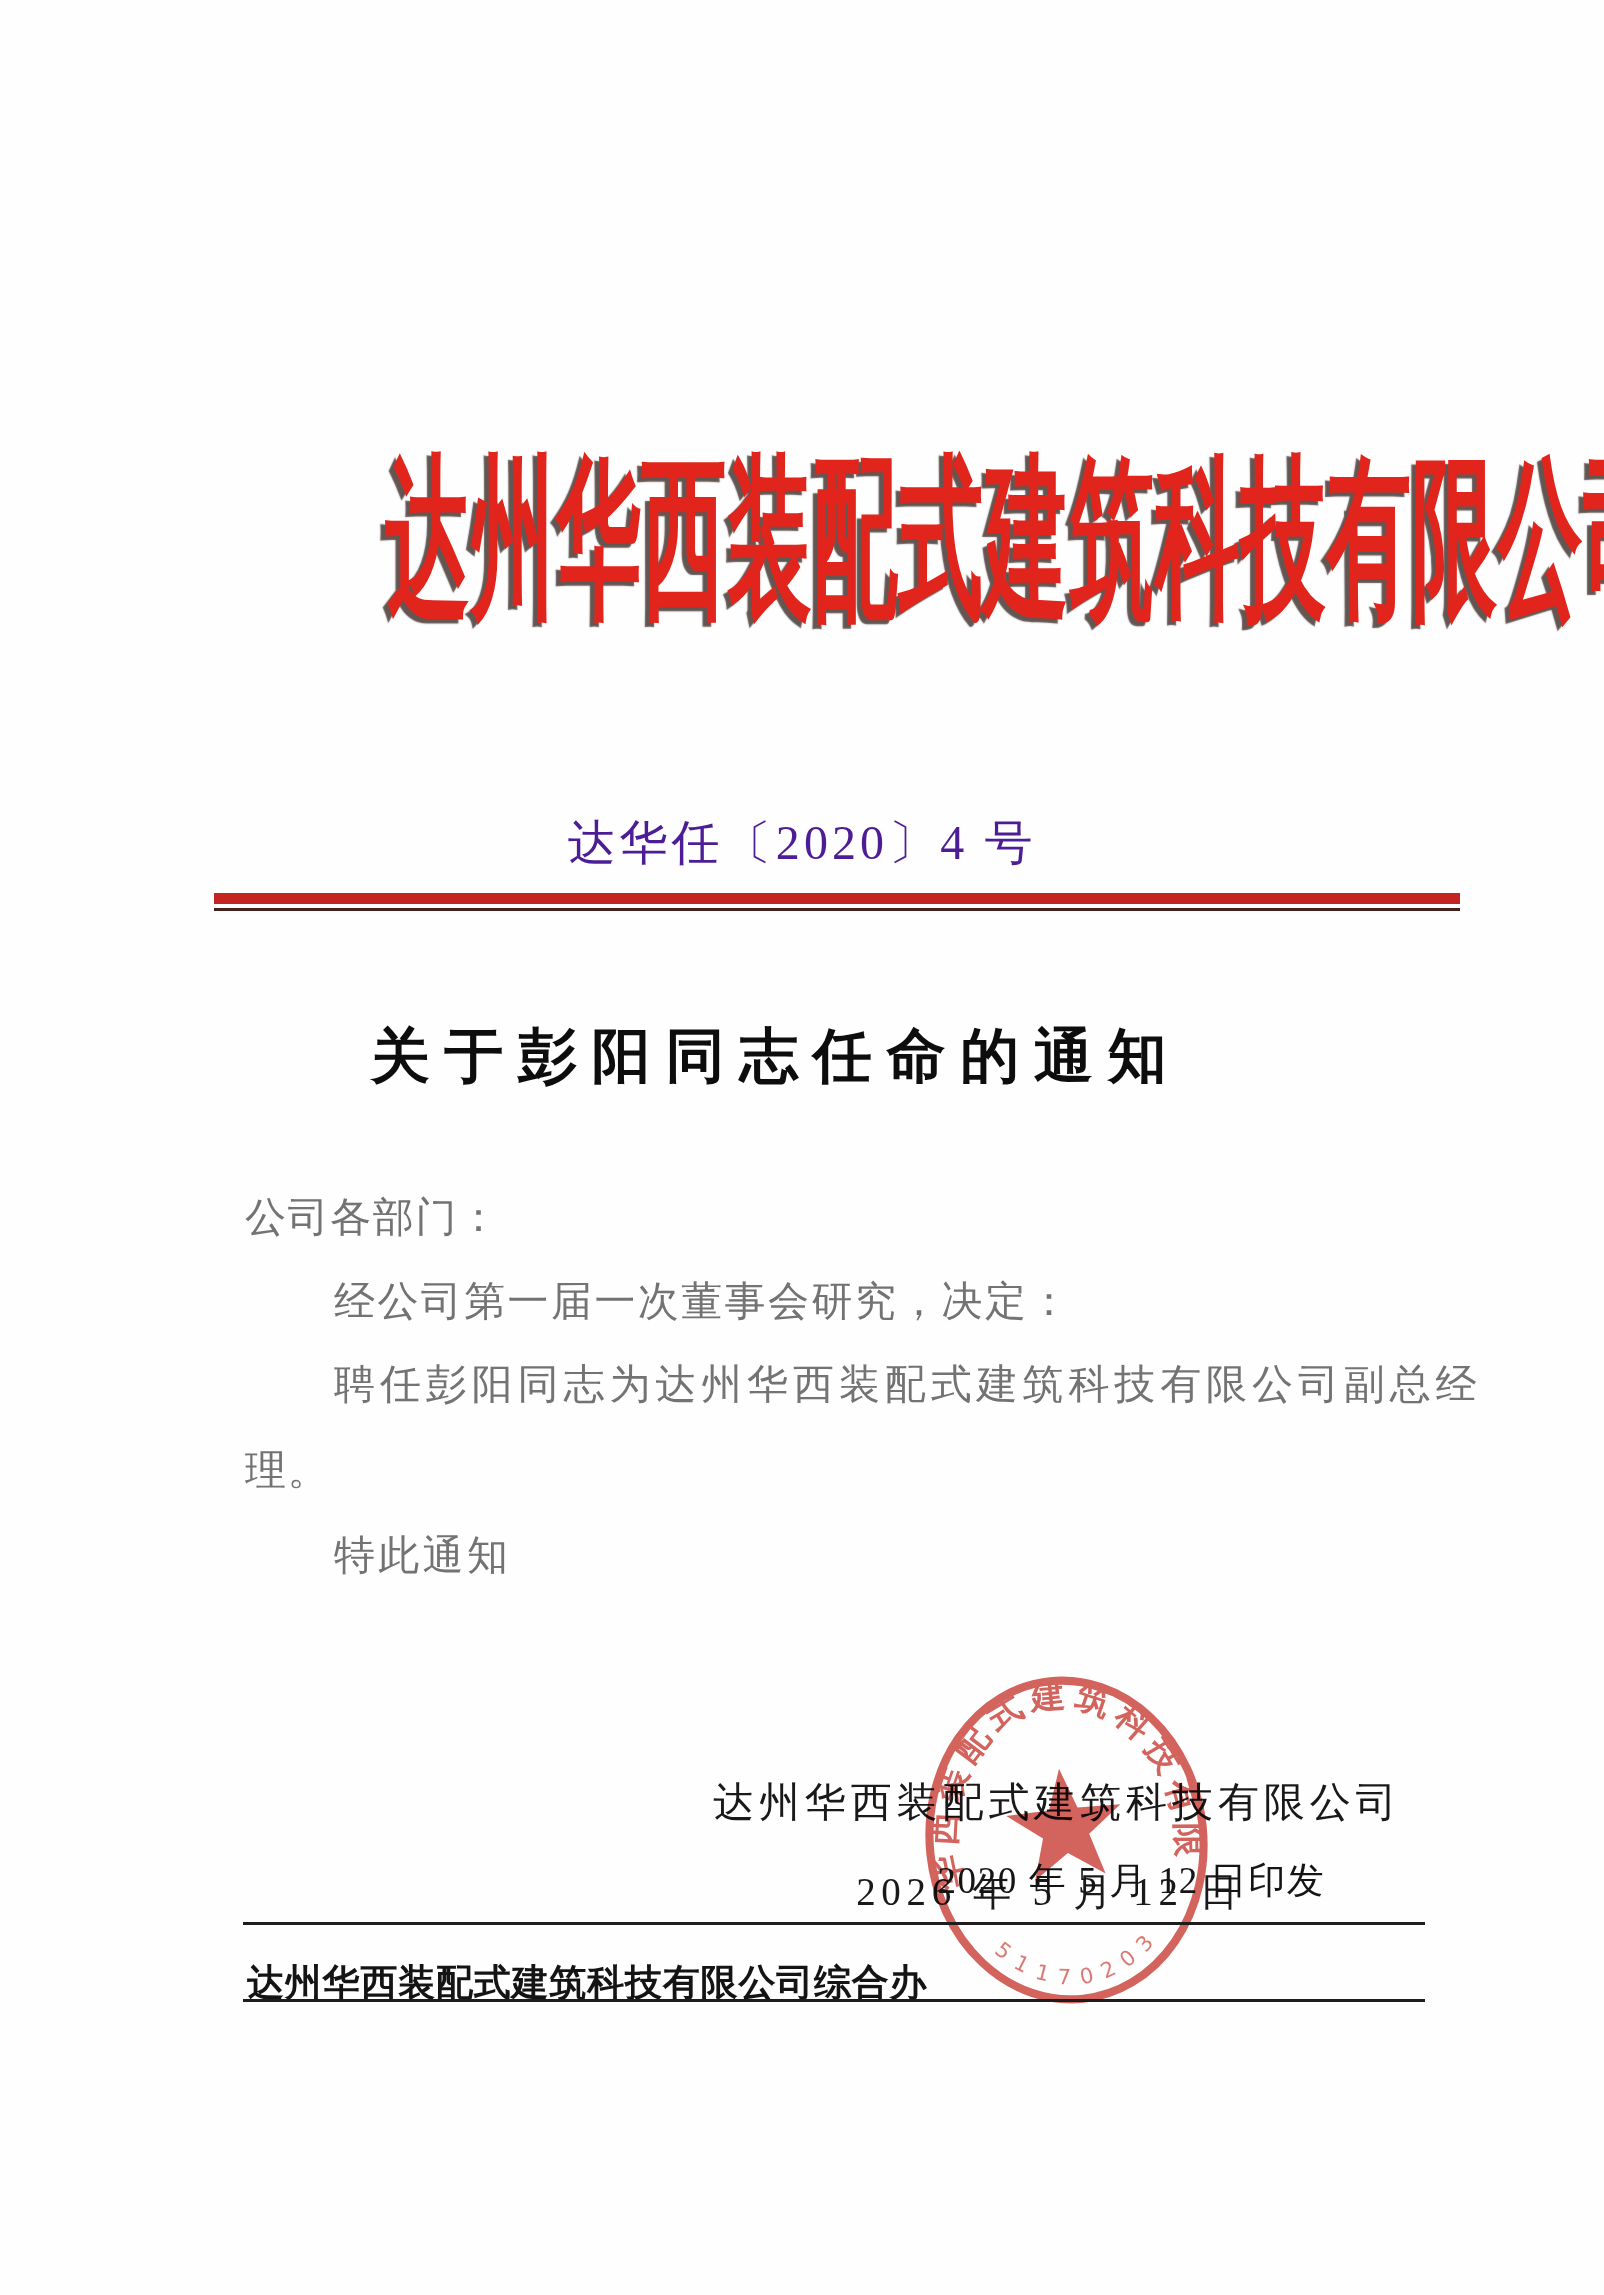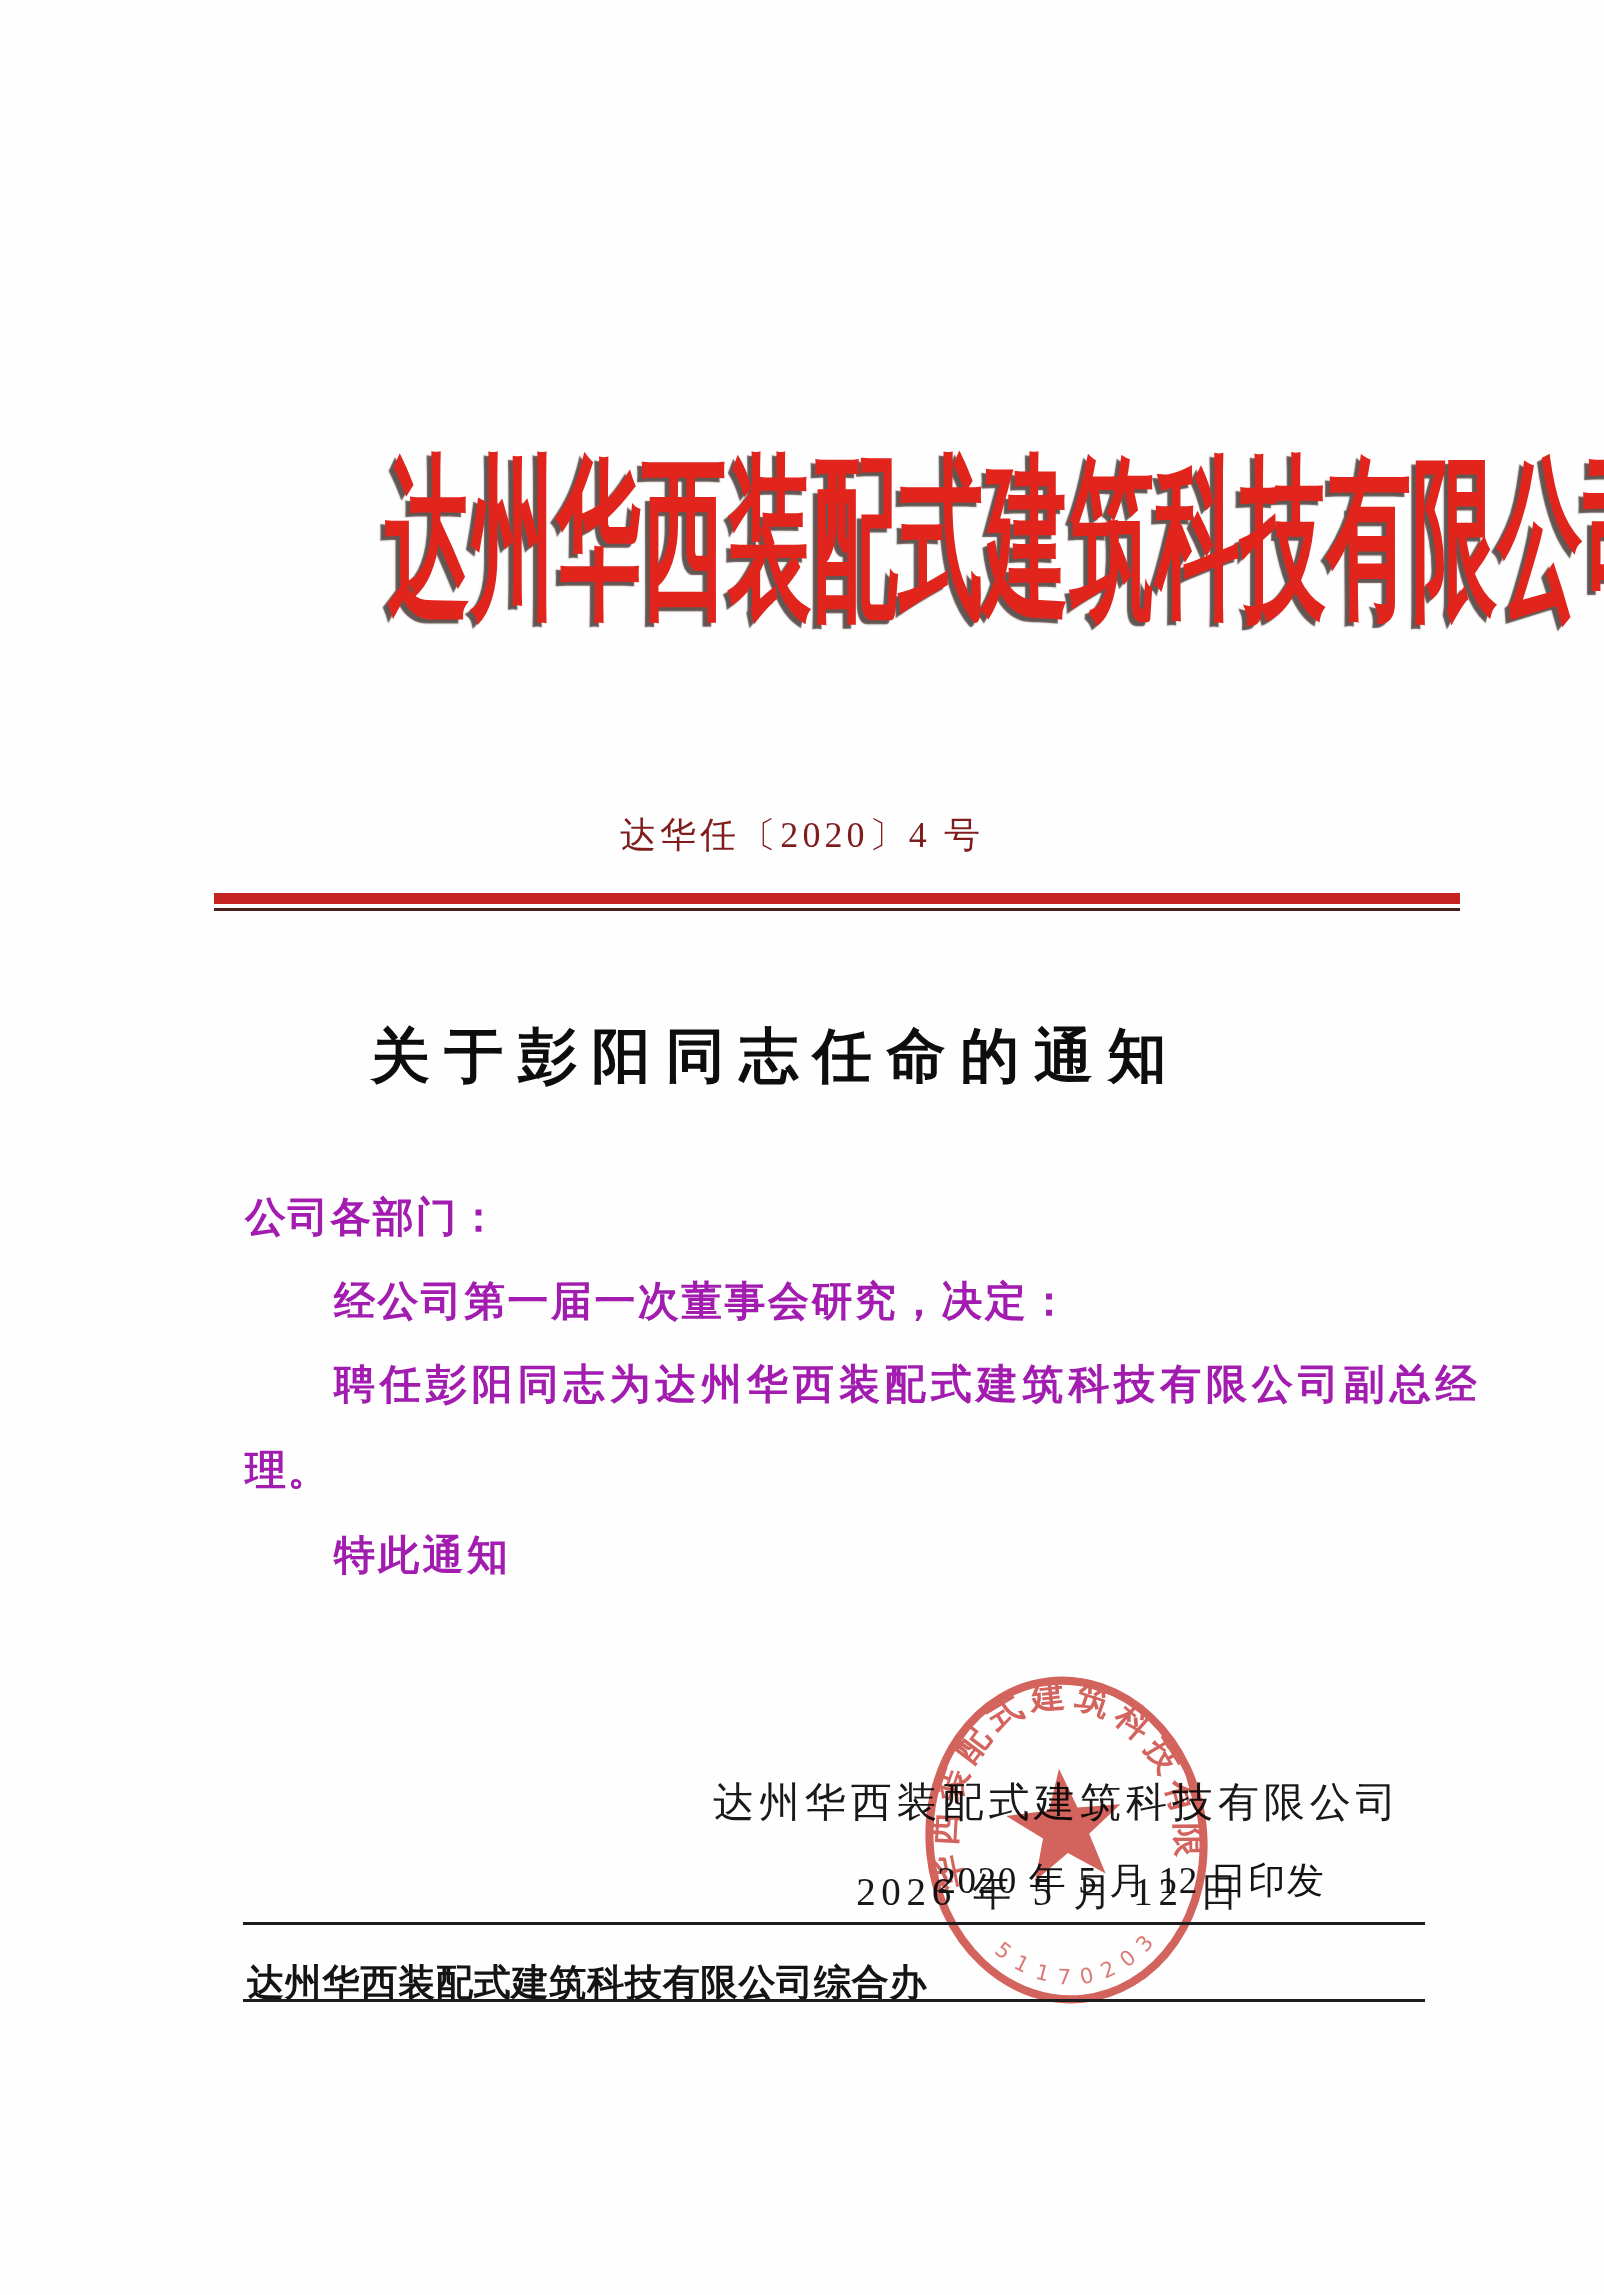--- a/index.html
+++ b/index.html
@@ -17,32 +17,32 @@
     text-align:center;white-space:nowrap;
     font-size:163px;font-weight:bold;line-height:192px;
     color:#e1251d;
     transform:scale(0.52,1.08);transform-origin:50% 50%;
     text-shadow:-9px 4.1px 1.6px rgba(72,56,52,0.85);
     letter-spacing:1.6px;
   }
   
   .doc-number{
     position:absolute;top:811px;left:0;width:1604px;
-    text-align:center;font-size:36px;letter-spacing:4.1px;color:#7f1d1d;
+    text-align:center;font-size:48px;letter-spacing:4.1px;color:#4c1d95;
   }
   
   .rule-red{position:absolute;left:214px;width:1246px;height:10.6px;top:893px;background:#c52520;}
   .rule-dark{position:absolute;left:214px;width:1246px;height:3.3px;top:908px;background:#47201b;}
   
   .title{
     position:absolute;top:1017px;left:0;width:1552px;margin:0;
     text-align:center;font-size:59px;font-weight:bold;letter-spacing:14.7px;color:#0d0d0d;
   }
   
-  .body-line{position:absolute;white-space:nowrap;font-size:41px;color:#a21caf;font-weight:bold;}
+  .body-line{position:absolute;white-space:nowrap;font-size:41px;color:#737373;}
   .salutation{top:1190px;left:245px;letter-spacing:1.6px;}
   .para1{top:1274px;left:334px;letter-spacing:2.4px;}
   .para2a{top:1357px;left:334px;letter-spacing:4.9px;}
   .para2b{top:1443px;left:245px;letter-spacing:1.6px;}
   .closing{top:1528px;left:334px;letter-spacing:3.3px;}
   
   .sig-company{
     position:absolute;top:1775px;left:713px;width:652px;
     text-align:center;font-size:41px;letter-spacing:4.9px;white-space:nowrap;color:#191919;
   }

